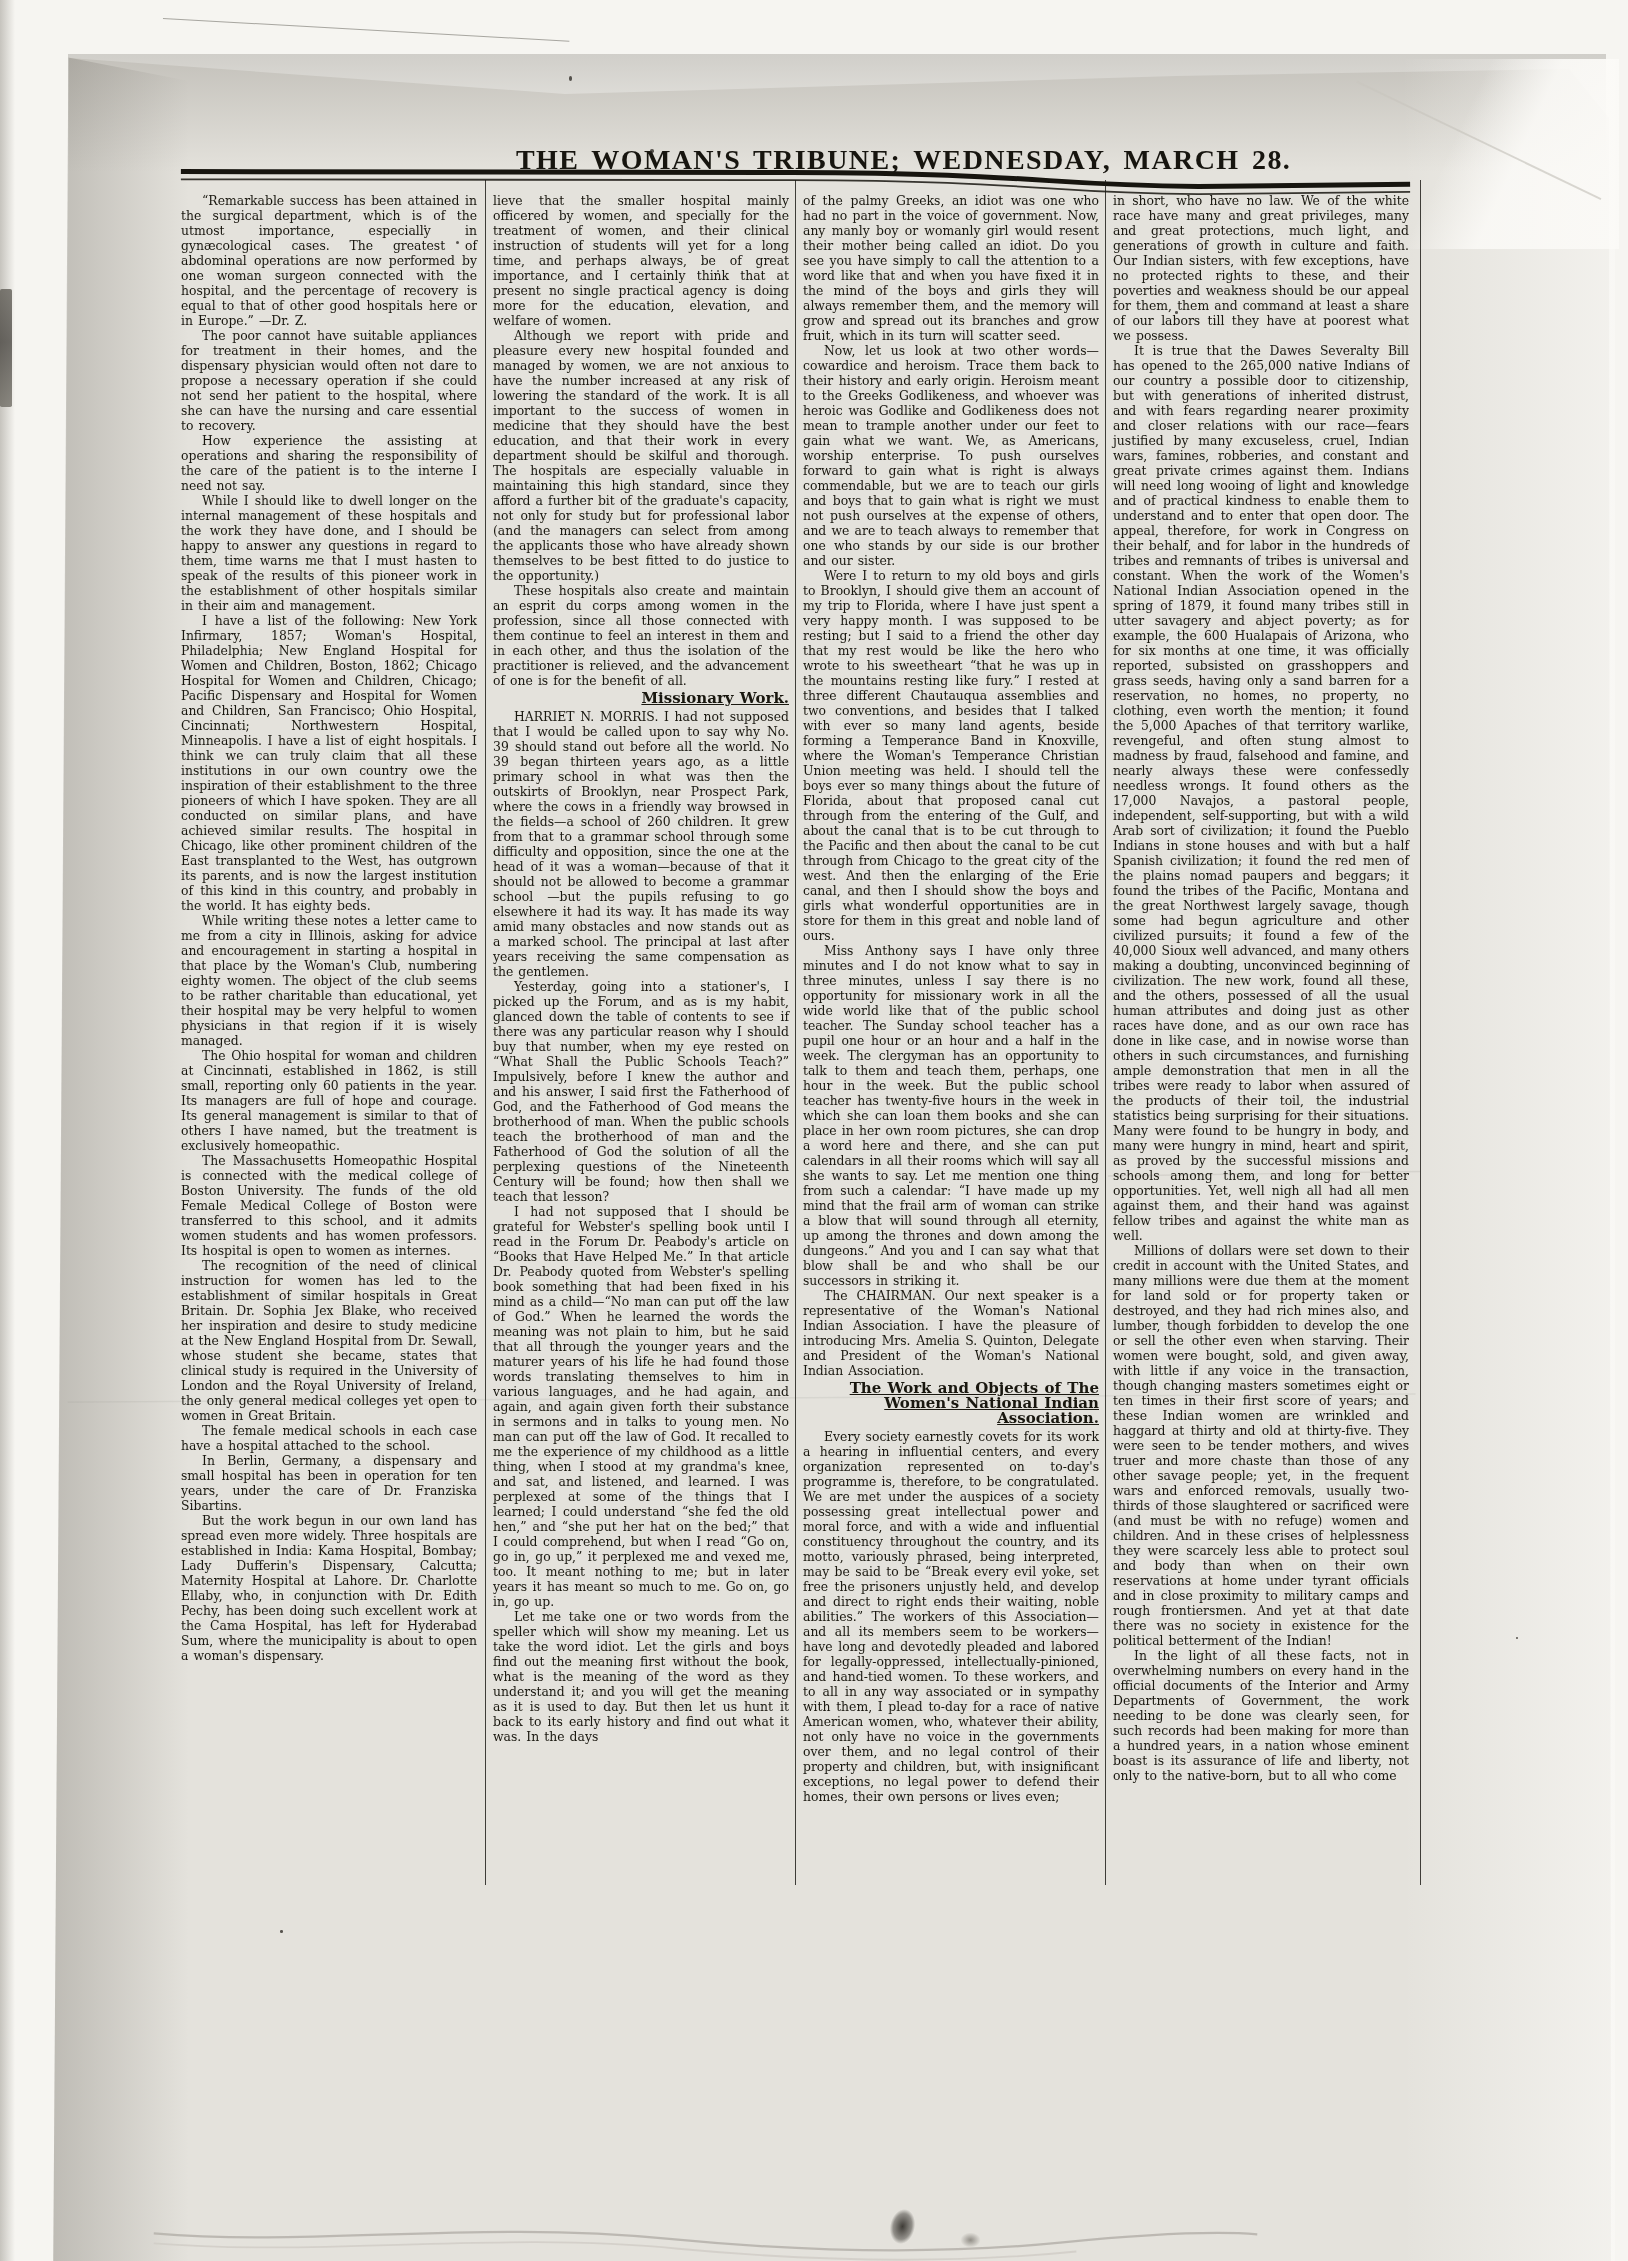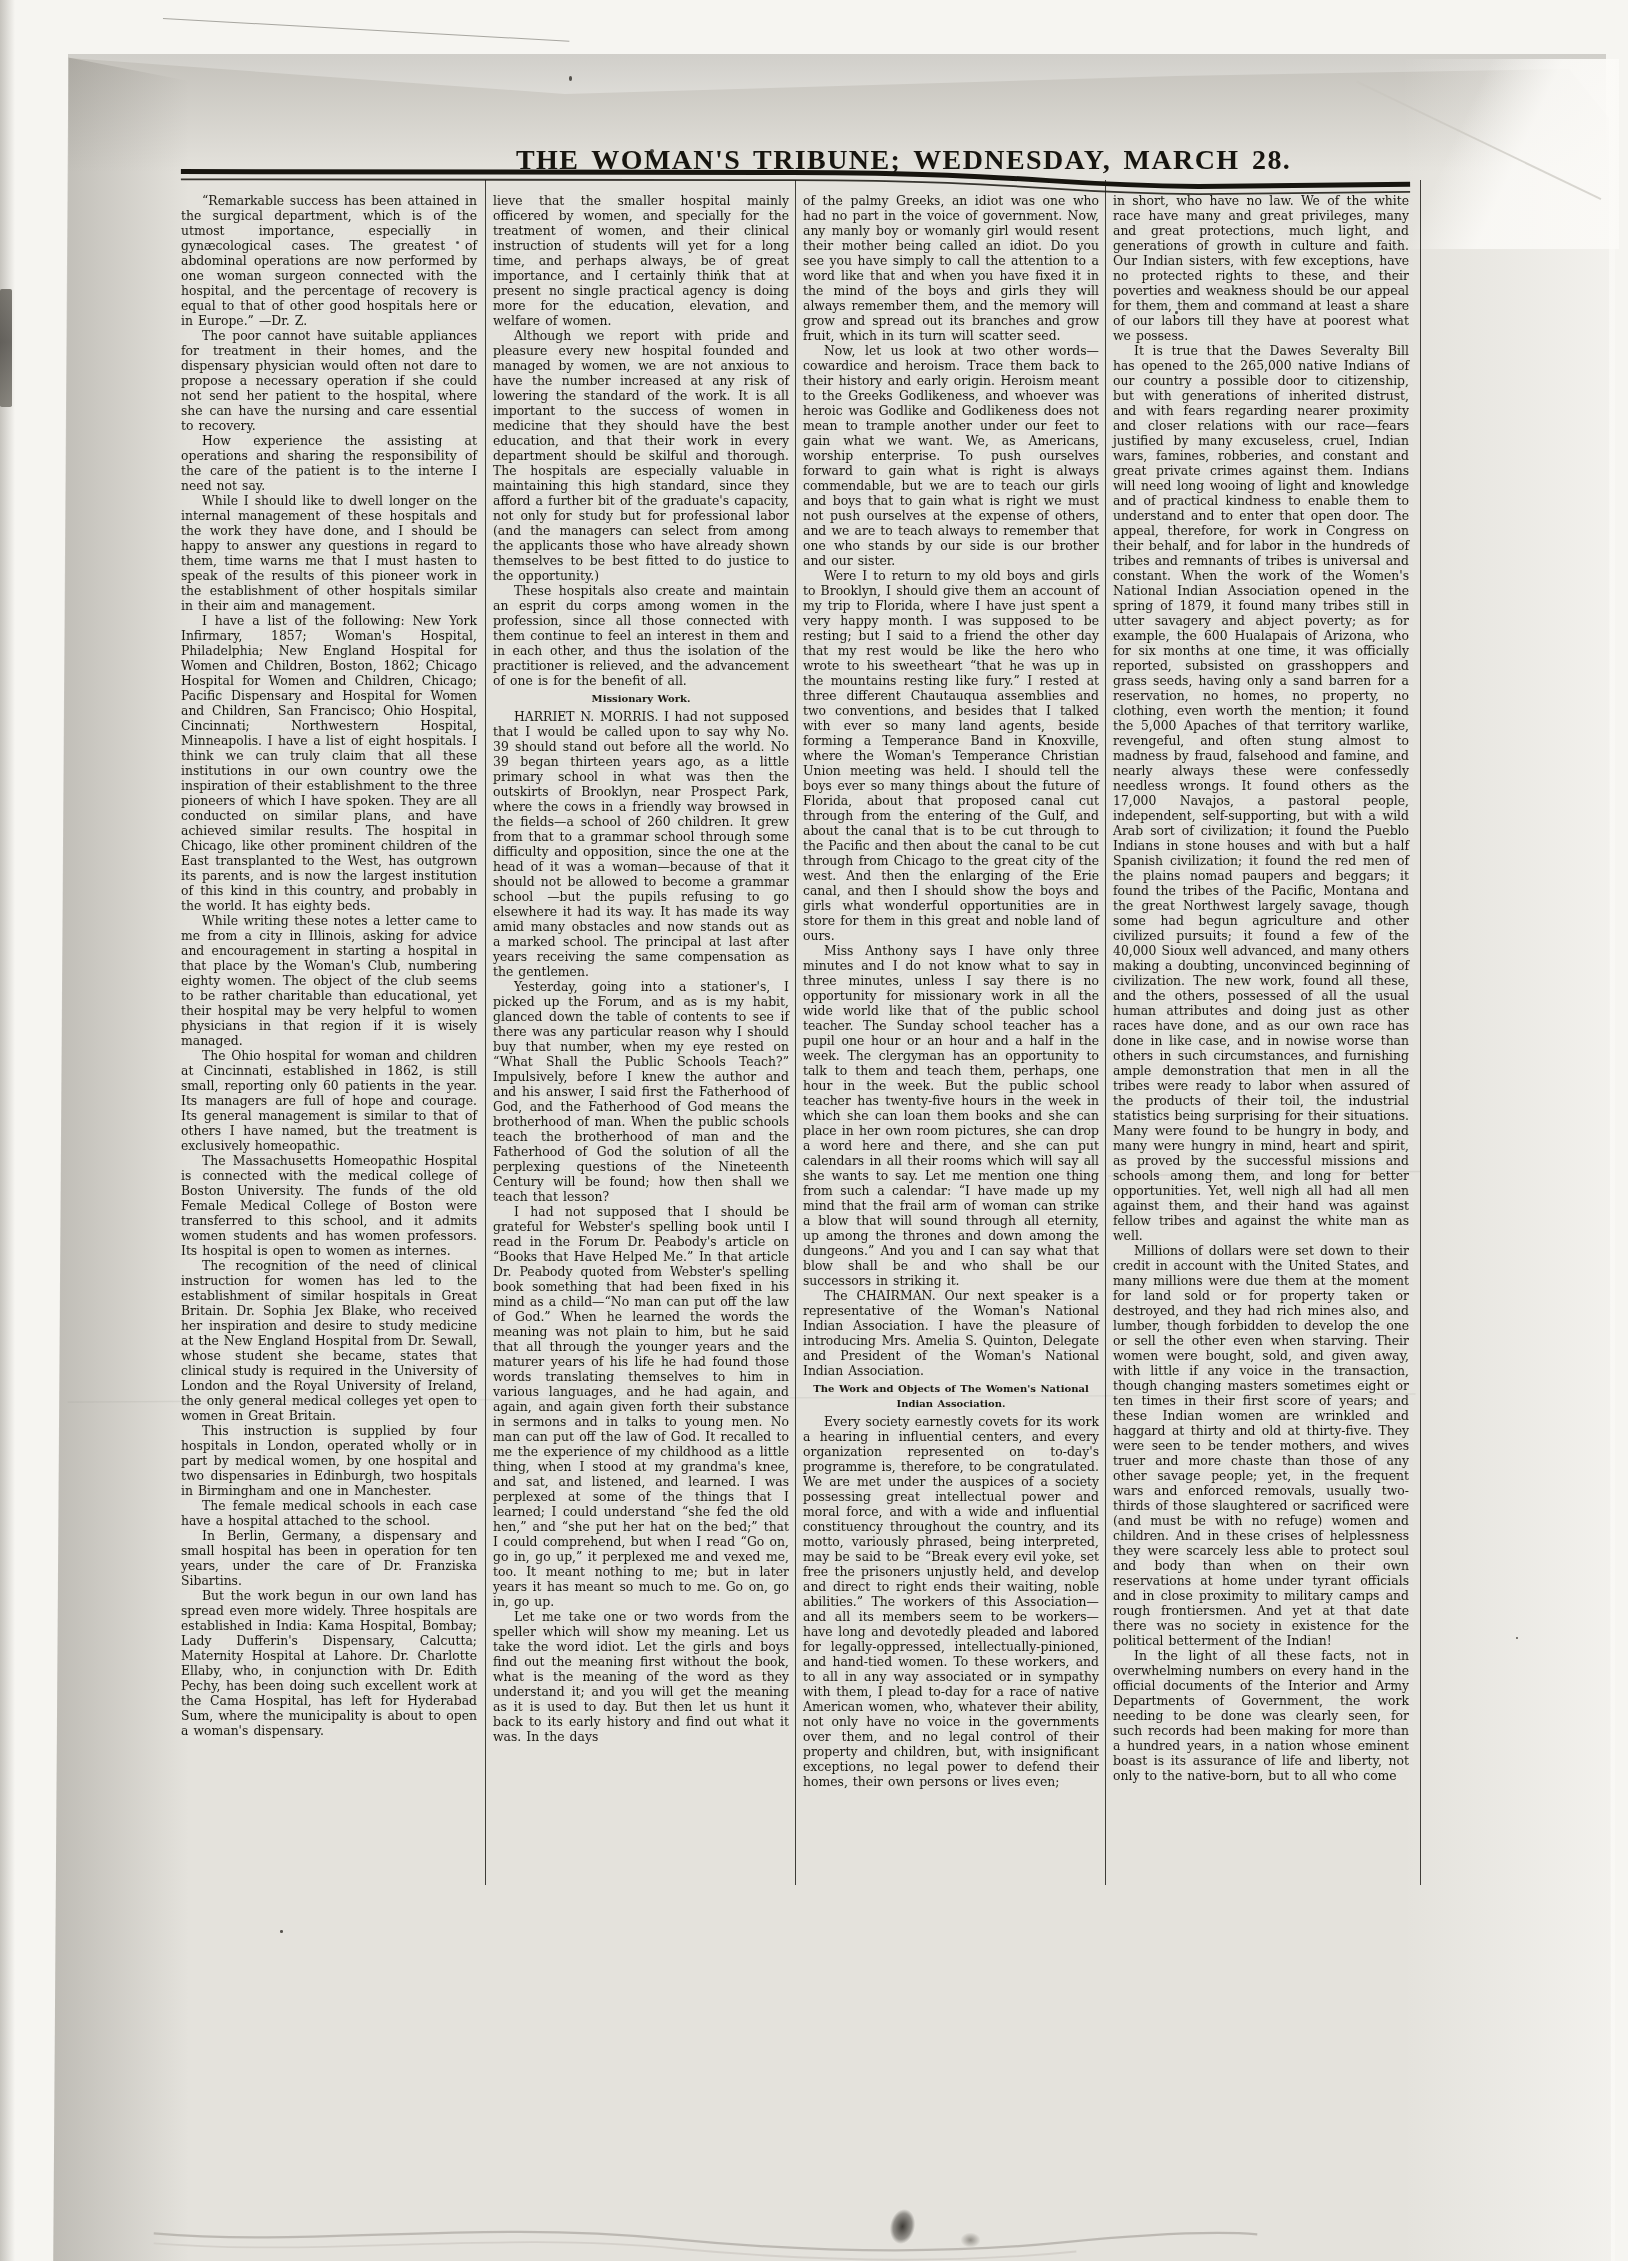--- a/index.html
+++ b/index.html
@@ -53,21 +53,21 @@
   .overlay{position:absolute;left:0;top:0;pointer-events:none;}
   .vrule{position:absolute;width:1.4px;background:rgba(26,24,20,.82);}
   .article-column{
     position:absolute;top:193px;width:296px;
     font-size:12.4px;line-height:15px;color:#19170f;
     text-align:justify;word-spacing:1.1px;
   }
   .article-column p.para{margin:0;text-indent:21px;}
   .article-column p.para.no-indent{text-indent:0;}
   .col-heading{
-    margin:3.2px 0 2.7px 0;text-align:center;font-weight:bold;font-size:10px;
+    margin:3.2px 0 2.7px 0;text-align:right;font-weight:bold;font-size:15px;text-decoration:underline;
   }
   .speck{position:absolute;width:2.3px;height:2.3px;border-radius:50%;background:#33302a;opacity:.8;}
   .smudge{
     position:absolute;left:886px;top:2203px;width:33px;height:47px;
     background:radial-gradient(closest-side,rgba(45,42,37,.9),rgba(45,42,37,.45) 55%,rgba(45,42,37,0) 75%);
     transform:rotate(12deg);
   }
   .smudge2{
     position:absolute;left:957px;top:2230px;width:27px;height:20px;
     background:radial-gradient(closest-side,rgba(90,86,78,.6),rgba(90,86,78,0) 75%);
@@ -110,21 +110,20 @@
 <div class="article-column" style="left:181px;">
     <p class="para">“Remarkable success has been attained in the surgical department, which is of the utmost importance, especially in gynæcological cases. The greatest of abdominal operations are now performed by one woman surgeon connected with the hospital, and the percentage of recovery is equal to that of other good hospitals here or in Europe.” —Dr. Z.</p>
     <p class="para">The poor cannot have suitable appliances for treatment in their homes, and the dispensary physician would often not dare to propose a necessary operation if she could not send her patient to the hospital, where she can have the nursing and care essential to recovery.</p>
     <p class="para">How experience the assisting at operations and sharing the responsibility of the care of the patient is to the interne I need not say.</p>
     <p class="para">While I should like to dwell longer on the internal management of these hospitals and the work they have done, and I should be happy to answer any questions in regard to them, time warns me that I must hasten to speak of the results of this pioneer work in the establishment of other hospitals similar in their aim and management.</p>
     <p class="para">I have a list of the following: New York Infirmary, 1857; Woman's Hospital, Philadelphia; New England Hospital for Women and Children, Boston, 1862; Chicago Hospital for Women and Children, Chicago; Pacific Dispensary and Hospital for Women and Children, San Francisco; Ohio Hospital, Cincinnati; Northwestern Hospital, Minneapolis. I have a list of eight hospitals. I think we can truly claim that all these institutions in our own country owe the inspiration of their establishment to the three pioneers of which I have spoken. They are all conducted on similar plans, and have achieved similar results. The hospital in Chicago, like other prominent children of the East transplanted to the West, has outgrown its parents, and is now the largest institution of this kind in this country, and probably in the world. It has eighty beds.</p>
     <p class="para">While writing these notes a letter came to me from a city in Illinois, asking for advice and encouragement in starting a hospital in that place by the Woman's Club, numbering eighty women. The object of the club seems to be rather charitable than educational, yet their hospital may be very helpful to women physicians in that region if it is wisely managed.</p>
     <p class="para">The Ohio hospital for woman and children at Cincinnati, established in 1862, is still small, reporting only 60 patients in the year. Its managers are full of hope and courage. Its general management is similar to that of others I have named, but the treatment is exclusively homeopathic.</p>
     <p class="para">The Massachusetts Homeopathic Hospital is connected with the medical college of Boston University. The funds of the old Female Medical College of Boston were transferred to this school, and it admits women students and has women professors. Its hospital is open to women as internes.</p>
     <p class="para">The recognition of the need of clinical instruction for women has led to the establishment of similar hospitals in Great Britain. Dr. Sophia Jex Blake, who received her inspiration and desire to study medicine at the New England Hospital from Dr. Sewall, whose student she became, states that clinical study is required in the University of London and the Royal University of Ireland, the only general medical colleges yet open to women in Great Britain.</p>
-    <p class="para">This instruction is supplied by four hospitals in London, operated wholly or in part by medical women, by one hospital and two dispensaries in Edinburgh, two hospitals in Birmingham and one in Manchester.</p>
     <p class="para">The female medical schools in each case have a hospital attached to the school.</p>
     <p class="para">In Berlin, Germany, a dispensary and small hospital has been in operation for ten years, under the care of Dr. Franziska Sibartins.</p>
     <p class="para">But the work begun in our own land has spread even more widely. Three hospitals are established in India: Kama Hospital, Bombay; Lady Dufferin's Dispensary, Calcutta; Maternity Hospital at Lahore. Dr. Charlotte Ellaby, who, in conjunction with Dr. Edith Pechy, has been doing such excellent work at the Cama Hospital, has left for Hyderabad Sum, where the municipality is about to open a woman's dispensary.</p>
   </div>
 <div class="article-column" style="left:493px;">
     <p class="para no-indent">lieve that the smaller hospital mainly officered by women, and specially for the treatment of women, and their clinical instruction of students will yet for a long time, and perhaps always, be of great importance, and I certainly think that at present no single practical agency is doing more for the education, elevation, and welfare of women.</p>
     <p class="para">Although we report with pride and pleasure every new hospital founded and managed by women, we are not anxious to have the number increased at any risk of lowering the standard of the work. It is all important to the success of women in medicine that they should have the best education, and that their work in every department should be skilful and thorough. The hospitals are especially valuable in maintaining this high standard, since they afford a further bit of the graduate's capacity, not only for study but for professional labor (and the managers can select from among the applicants those who have already shown themselves to be best fitted to do justice to the opportunity.)</p>
     <p class="para">These hospitals also create and maintain an esprit du corps among women in the profession, since all those connected with them continue to feel an interest in them and in each other, and thus the isolation of the practitioner is relieved, and the advancement of one is for the benefit of all.</p>
     <h3 class="col-heading">Missionary Work.</h3>
     <p class="para">HARRIET N. MORRIS. I had not supposed that I would be called upon to say why No. 39 should stand out before all the world. No 39 began thirteen years ago, as a little primary school in what was then the outskirts of Brooklyn, near Prospect Park, where the cows in a friendly way browsed in the fields—a school of 260 children. It grew from that to a grammar school through some difficulty and opposition, since the one at the head of it was a woman—because of that it should not be allowed to become a grammar school —but the pupils refusing to go elsewhere it had its way. It has made its way amid many obstacles and now stands out as a marked school. The principal at last after years receiving the same compensation as the gentlemen.</p>

